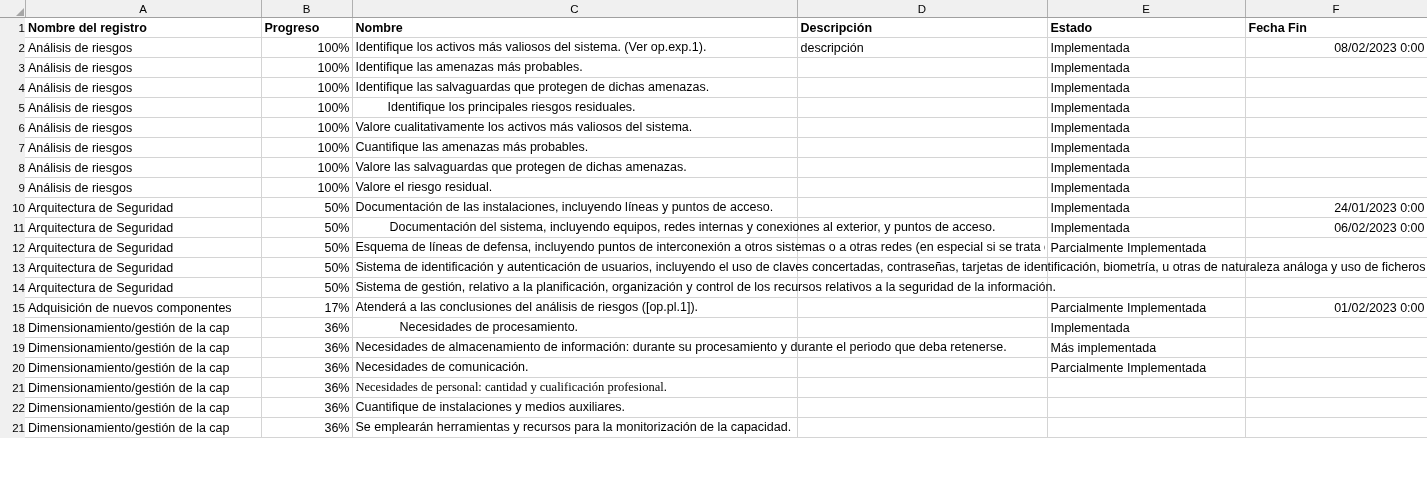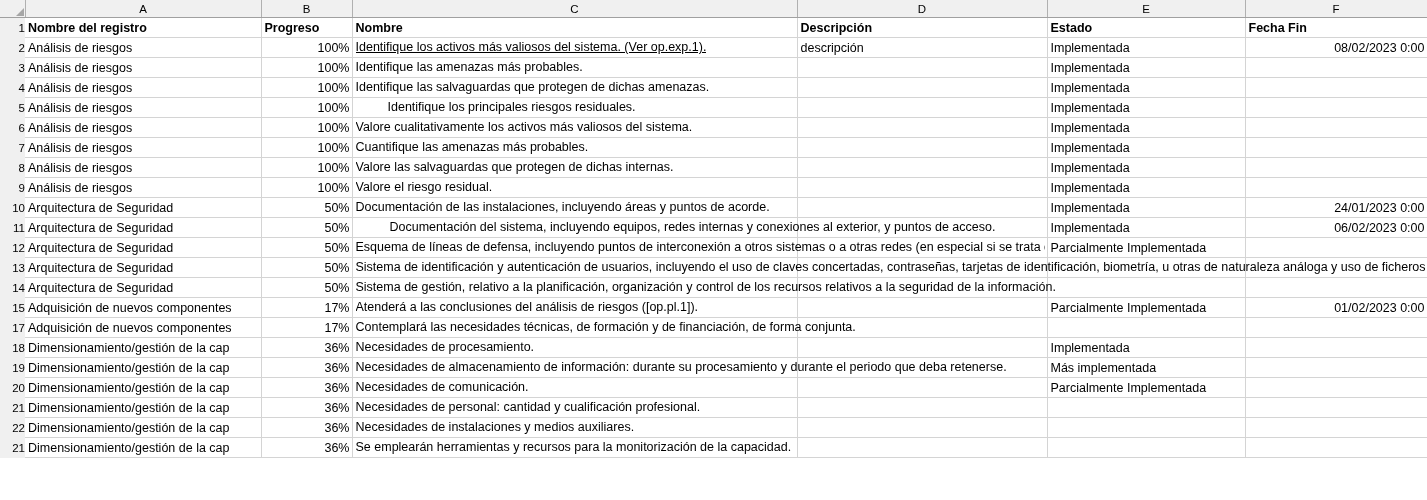--- a/index.html
+++ b/index.html
@@ -140,21 +140,21 @@
         <td class="cell">Descripción</td>
         <td class="cell">Estado</td>
         <td class="cell">Fecha Fin</td>
       </tr>
 
       <tr class="datarow">
         <td class="rowhead">2</td>
         <td class="cell">Análisis de riesgos</td>
         <td class="cell num">100%</td>
         <td class="cell spill">
-            <span class="spilltext" style="max-width: 439px; overflow: hidden; display: block; text-decoration: underline;">Identifique los activos más valiosos del sistema. (Ver op.exp.1).</span>
+            <span class="spilltext" style="max-width: 439px; overflow: hidden; display: block;">Identifique los activos más valiosos del sistema. (Ver op.exp.1).</span>
           </td>
         <td class="cell">descripción</td>
         <td class="cell">Implementada</td>
         <td class="cell num">08/02/2023 0:00</td>
       </tr>
     <tr class="datarow">
         <td class="rowhead">3</td>
         <td class="cell">Análisis de riesgos</td>
         <td class="cell num">100%</td>
         <td class="cell spill">
@@ -206,21 +206,21 @@
           </td>
         <td class="cell"></td>
         <td class="cell">Implementada</td>
         <td class="cell num"></td>
       </tr>
         <tr class="datarow">
         <td class="rowhead">8</td>
         <td class="cell">Análisis de riesgos</td>
         <td class="cell num">100%</td>
         <td class="cell spill">
-            <span class="spilltext" style="max-width: 689px; overflow: hidden; display: block;">Valore las salvaguardas que protegen de dichas internas.</span>
+            <span class="spilltext" style="max-width: 689px; overflow: hidden; display: block;">Valore las salvaguardas que protegen de dichas amenazas.</span>
           </td>
         <td class="cell"></td>
         <td class="cell">Implementada</td>
         <td class="cell num"></td>
       </tr>
         <tr class="datarow">
         <td class="rowhead">9</td>
         <td class="cell">Análisis de riesgos</td>
         <td class="cell num">100%</td>
         <td class="cell spill">
@@ -228,21 +228,21 @@
           </td>
         <td class="cell"></td>
         <td class="cell">Implementada</td>
         <td class="cell num"></td>
       </tr>
         <tr class="datarow">
         <td class="rowhead">10</td>
         <td class="cell">Arquitectura de Seguridad</td>
         <td class="cell num">50%</td>
         <td class="cell spill">
-            <span class="spilltext" style="max-width: 689px; overflow: hidden; display: block;">Documentación de las instalaciones, incluyendo áreas y puntos de acorde.</span>
+            <span class="spilltext" style="max-width: 689px; overflow: hidden; display: block;">Documentación de las instalaciones, incluyendo líneas y puntos de acceso.</span>
           </td>
         <td class="cell"></td>
         <td class="cell">Implementada</td>
         <td class="cell num">24/01/2023 0:00</td>
       </tr>
         <tr class="datarow">
         <td class="rowhead">11</td>
         <td class="cell">Arquitectura de Seguridad</td>
         <td class="cell num">50%</td>
         <td class="cell spill">
@@ -290,36 +290,25 @@
         <td class="cell">Adquisición de nuevos componentes</td>
         <td class="cell num">17%</td>
         <td class="cell spill">
             <span class="spilltext" style="max-width: 689px; overflow: hidden; display: block;">Atenderá a las conclusiones del análisis de riesgos ([op.pl.1]).</span>
           </td>
         <td class="cell"></td>
         <td class="cell">Parcialmente Implementada</td>
         <td class="cell num">01/02/2023 0:00</td>
       </tr>
         <tr class="datarow">
-        <td class="rowhead">17</td>
-        <td class="cell">Adquisición de nuevos componentes</td>
-        <td class="cell num">17%</td>
-        <td class="cell spill">
-            <span class="spilltext" style="max-width: 1069px; overflow: hidden; display: block;">Contemplará las necesidades técnicas, de formación y de financiación, de forma conjunta.</span>
-          </td>
-        <td class="cell"></td>
-        <td class="cell"></td>
-        <td class="cell num"></td>
-      </tr>
-        <tr class="datarow">
         <td class="rowhead">18</td>
         <td class="cell">Dimensionamiento/gestión de la cap</td>
         <td class="cell num">36%</td>
         <td class="cell spill">
-            <span class="spilltext" style="max-width: 689px; overflow: hidden; display: block;">Necesidades de procesamiento.</span>
+            <span class="spilltext" style="max-width: 689px; overflow: hidden; display: block; margin-left: 44px;">Necesidades de procesamiento.</span>
           </td>
         <td class="cell"></td>
         <td class="cell">Implementada</td>
         <td class="cell num"></td>
       </tr>
         <tr class="datarow">
         <td class="rowhead">19</td>
         <td class="cell">Dimensionamiento/gestión de la cap</td>
         <td class="cell num">36%</td>
         <td class="cell spill">
@@ -338,32 +327,32 @@
           </td>
         <td class="cell"></td>
         <td class="cell">Parcialmente Implementada</td>
         <td class="cell num"></td>
       </tr>
         <tr class="datarow">
         <td class="rowhead">21</td>
         <td class="cell">Dimensionamiento/gestión de la cap</td>
         <td class="cell num">36%</td>
         <td class="cell spill">
-            <span class="spilltext" style="max-width: 1069px; overflow: hidden; display: block;">Necesidades de personal: cantidad y cualificación profesional.</span>
+            <span class="spilltext" style="max-width: 1069px; overflow: hidden; display: block; font-family: Liberation Serif, serif;">Necesidades de personal: cantidad y cualificación profesional.</span>
           </td>
         <td class="cell"></td>
         <td class="cell"></td>
         <td class="cell num"></td>
       </tr>
         <tr class="datarow">
         <td class="rowhead">22</td>
         <td class="cell">Dimensionamiento/gestión de la cap</td>
         <td class="cell num">36%</td>
         <td class="cell spill">
-            <span class="spilltext" style="max-width: 1069px; overflow: hidden; display: block;">Necesidades de instalaciones y medios auxiliares.</span>
+            <span class="spilltext" style="max-width: 1069px; overflow: hidden; display: block;">Cuantifique de instalaciones y medios auxiliares.</span>
           </td>
         <td class="cell"></td>
         <td class="cell"></td>
         <td class="cell num"></td>
       </tr>
         <tr class="datarow">
         <td class="rowhead">21</td>
         <td class="cell">Dimensionamiento/gestión de la cap</td>
         <td class="cell num">36%</td>
         <td class="cell spill">

